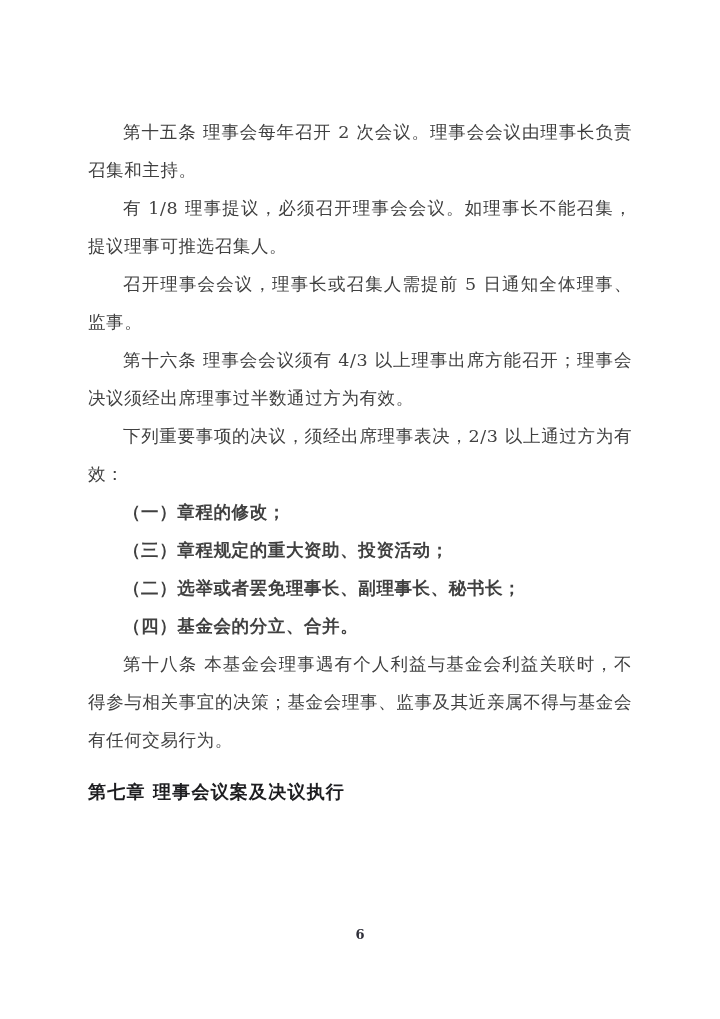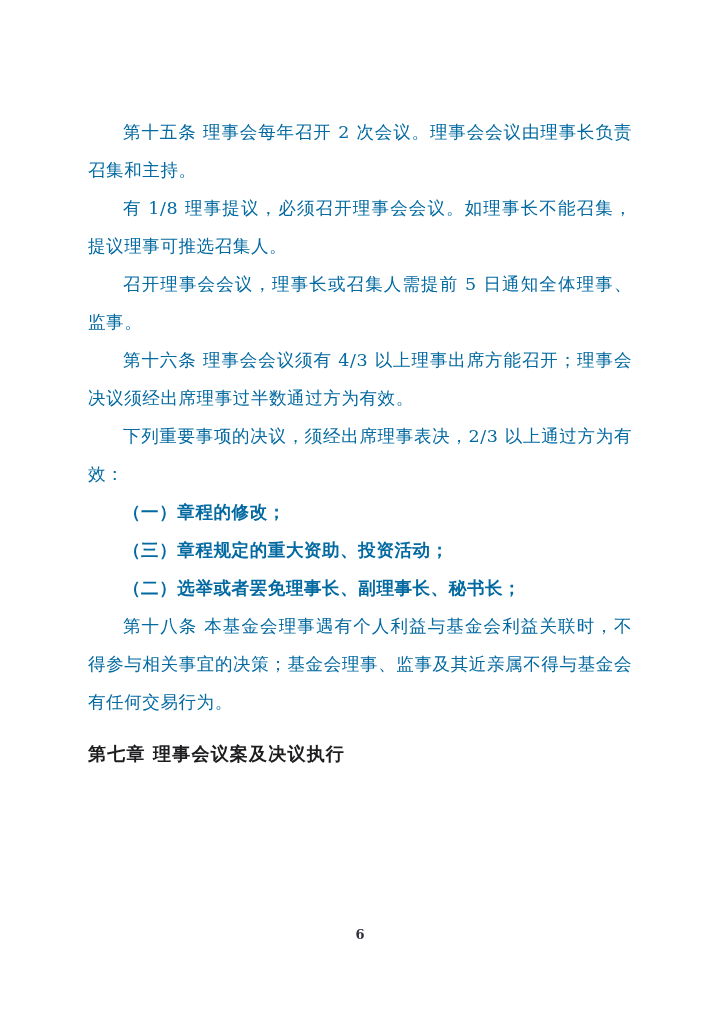--- a/index.html
+++ b/index.html
@@ -18,21 +18,21 @@
   .content {
     position: absolute;
     left: 88px;
     top: 113px;
     width: 544px;
   }
   .para {
     font-family: "DejaVu Serif", "Liberation Serif", serif;
     font-size: 17.5px;
     line-height: 38px;
-    color: #0369a1;
+    color: #404040;
     text-align: justify;
     text-justify: inter-character;
     text-indent: 2em;
     margin: 0;
     letter-spacing: 0.6px;
     -webkit-font-smoothing: antialiased;
   }
   .para.list-item {
     text-indent: 2em;
     font-weight: bold;
@@ -77,20 +77,21 @@
     <p class="para">第十六条 理事会会议须有 4/3 以上理事出席方能召开；理事会决议须经出席理事过半数通过方为有效。</p>
 
     <p class="para">下列重要事项的决议，须经出席理事表决，2/3 以上通过方为有效：</p>
 
     <p class="para list-item">（一）章程的修改；</p>
 
     <p class="para list-item">（三）章程规定的重大资助、投资活动；</p>
 
     <p class="para list-item">（二）选举或者罢免理事长、副理事长、秘书长；</p>
 
+    <p class="para list-item">（四）基金会的分立、合并。</p>
 
 
     <p class="para">第十八条 本基金会理事遇有个人利益与基金会利益关联时，不得参与相关事宜的决策；基金会理事、监事及其近亲属不得与基金会有任何交易行为。</p>
 
     <p class="chapter-heading">第七章 理事会议案及决议执行</p>
 
   </div>
 
   <div class="page-number">6</div>
 

